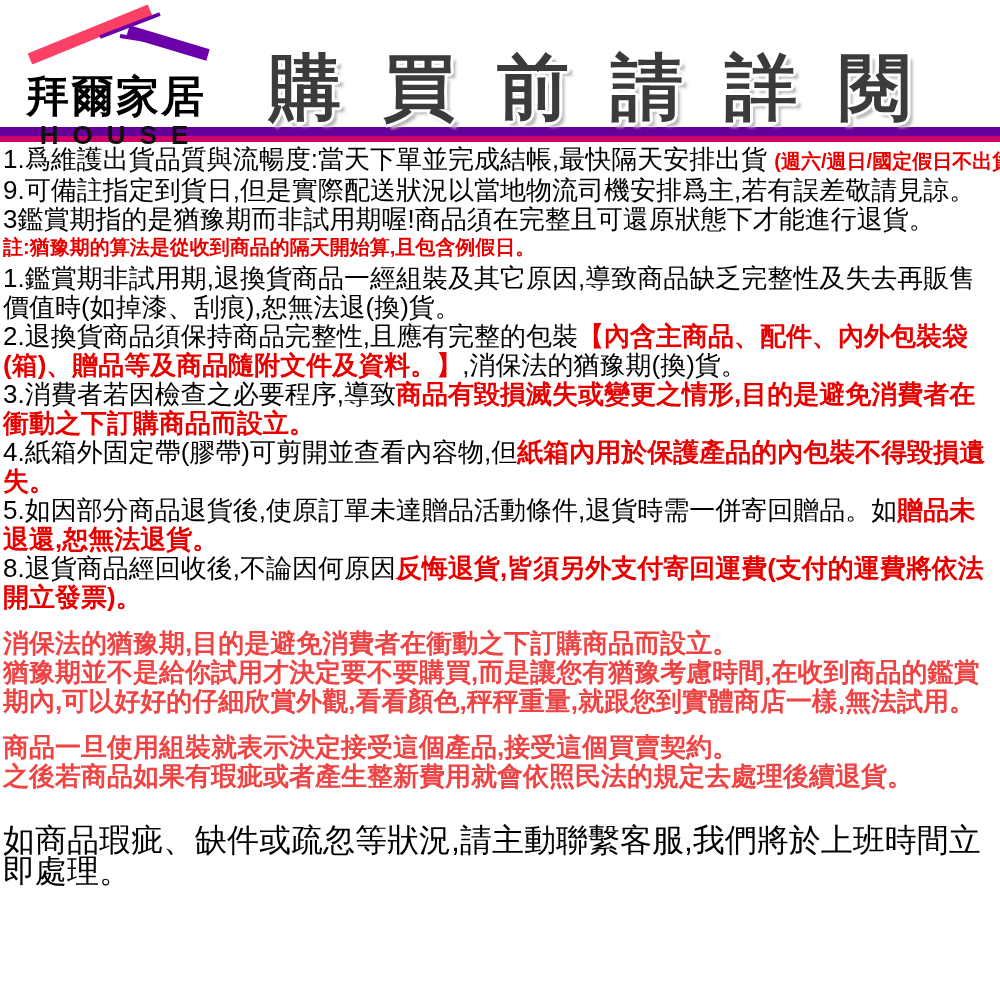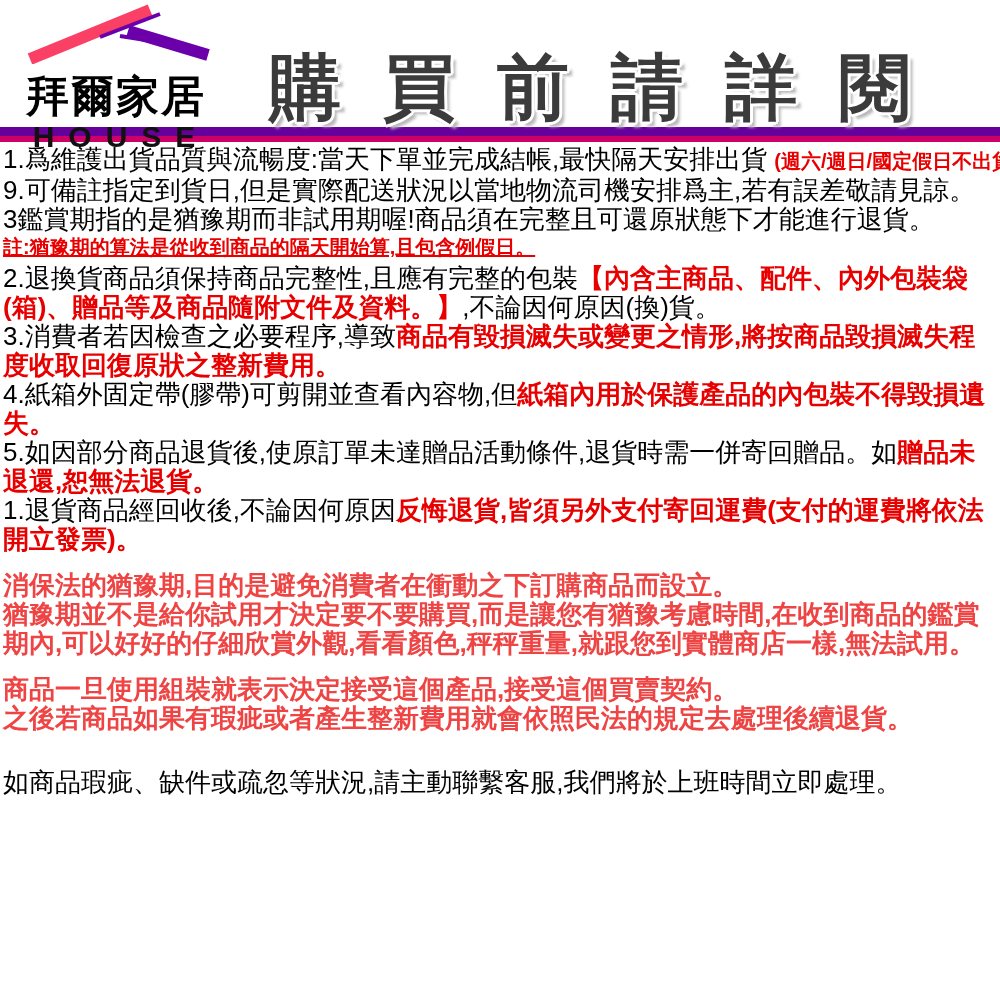--- a/index.html
+++ b/index.html
@@ -16,21 +16,21 @@
   }
   
   .header { display: flex; align-items: flex-start; height: 127px; }
   .logo { width: 232px; text-align: center; padding-top: 4px; flex: none; }
   .roof { display: block; margin: 0 auto; }
   .logo-brand {
     font-size: 43px; font-weight: 700; color: #000;
     line-height: 1.02; letter-spacing: 2px; margin-top: 11px;
   }
   .logo-sub {
-    font-size: 30px; font-weight: 600; color: #111;
+    font-size: 26px; font-weight: 600; color: #111;
     letter-spacing: 14px; margin-left: 10px; margin-top: 1px;
   }
   .title {
     flex: 1; margin: 0; text-align: center; white-space: nowrap;
     font-size: 72px; font-weight: 700; color: #3b3b3b;
     letter-spacing: 42px; margin-left: -10px; padding-top: 40px;
     text-shadow:
       -2px -2px 0 #fff, 2px -2px 0 #fff, -2px 2px 0 #fff, 2px 2px 0 #fff,
       -3px 0 0 #fff, 3px 0 0 #fff, 0 -3px 0 #fff, 0 3px 0 #fff,
       5px 5px 3px #b9b9b9;
@@ -39,26 +39,26 @@
   .bar-magenta { height: 6px; background: #cc0066; }
   
   .content {
     padding: 3px 2px 0 3px;
     font-size: 26px; line-height: 29px; color: #000;
   }
   .content p { margin: 0; }
   .nowrap { white-space: nowrap; }
   .red  { color: #e80000; font-weight: 700; }
   .red-s { color: #e80000; font-weight: 700; font-size: 20px; }
-  .note { line-height: 26px; text-decoration: underline; }
+  .note { line-height: 26px; }
   .pink { color: #ef4444; font-weight: 700; }
   .diamond { color: #f43f6d; }
   .gap-s { height: 4px; }
   .gap { height: 17px; }
-  .footer-line { font-size: 26px; line-height: 31px; }
+  .footer-line { font-size: 32px; line-height: 31px; }
 </style>
 </head>
 <body>
 
 <div class="page">
 
   <header class="header">
     <div class="logo">
       <svg class="roof" width="212" height="60" viewBox="0 0 212 60">
         <line x1="20" y1="55" x2="140" y2="6" stroke="#fb4066" stroke-width="12"></line>
@@ -78,25 +78,26 @@
   <main class="content">
 
     <p class="nowrap"><span>1.爲維護出貨品質與流暢度:當天下單並完成結帳,最快隔天安排出貨 </span><span class="red-s">(週六/週日/國定假日不出貨)。</span></p>
     <p>9.可備註指定到貨日,但是實際配送狀況以當地物流司機安排爲主,若有誤差敬請見諒。</p>
     <p>3鑑賞期指的是猶豫期而非試用期喔!商品須在完整且可還原狀態下才能進行退貨。</p>
     <p class="red-s note">註:猶豫期的算法是從收到商品的隔天開始算,且包含例假日。</p>
 
     <div class="gap-s"></div>
 
 
-    <p><span>2.退換貨商品須保持商品完整性,且應有完整的包裝</span><span class="red">【內含主商品、配件、內外包裝袋(箱)、贈品等及商品隨附文件及資料。】</span><span>,不論因何原因(換)貨。</span></p>
-    <p><span>3.消費者若因檢查之必要程序,導致</span><span class="red">商品有毀損滅失或變更之情形,將按商品毀損滅失程度收取回復原狀之整新費用。</span></p>
+    <p><span>1.鑑賞期非試用期,退換貨商品一經組裝及其它原因,導致商品缺乏完整性及失去再販售價值時(如掉漆、刮痕),恕無法退(換)貨。</span></p>
+    <p><span>2.退換貨商品須保持商品完整性,且應有完整的包裝</span><span class="red">【內含主商品、配件、內外包裝袋(箱)、贈品等及商品隨附文件及資料。】</span><span>,消保法的猶豫期(換)貨。</span></p>
+    <p><span>3.消費者若因檢查之必要程序,導致</span><span class="red">商品有毀損滅失或變更之情形,目的是避免消費者在衝動之下訂購商品而設立。</span></p>
     <p><span>4.紙箱外固定帶(膠帶)可剪開並查看內容物,但</span><span class="red">紙箱內用於保護產品的內包裝不得毀損遺失。</span></p>
     <p><span>5.如因部分商品退貨後,使原訂單未達贈品活動條件,退貨時需一併寄回贈品。如</span><span class="red">贈品未退還,恕無法退貨。</span></p>
-    <p><span>1.退貨商品經回收後,不論因何原因</span><span class="red">反悔退貨,皆須另外支付寄回運費(支付的運費將依法開立發票)。</span></p>
+    <p><span>8.退貨商品經回收後,不論因何原因</span><span class="red">反悔退貨,皆須另外支付寄回運費(支付的運費將依法開立發票)。</span></p>
 
     <div class="gap"></div>
 
     <p class="pink">消保法的猶豫期,目的是避免消費者在衝動之下訂購商品而設立。</p>
     <p class="pink">猶豫期並不是給你試用才決定要不要購買,而是讓您有猶豫考慮時間,在收到商品的鑑賞期內,可以好好的仔細欣賞外觀,看看顏色,秤秤重量,就跟您到實體商店一樣,無法試用。</p>
 
     <div class="gap"></div>
 
     <p class="pink">商品一旦使用組裝就表示決定接受這個產品,接受這個買賣契約。</p>
     <p class="pink">之後若商品如果有瑕疵或者產生整新費用就會依照民法的規定去處理後續退貨。</p>

